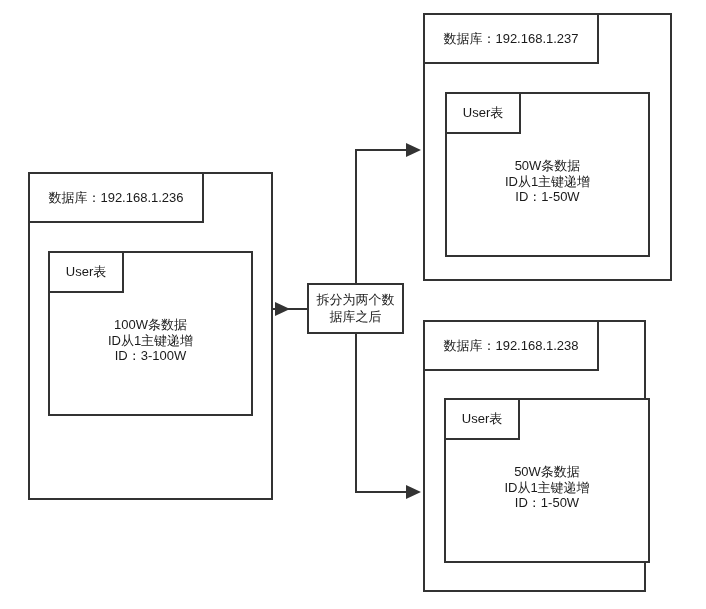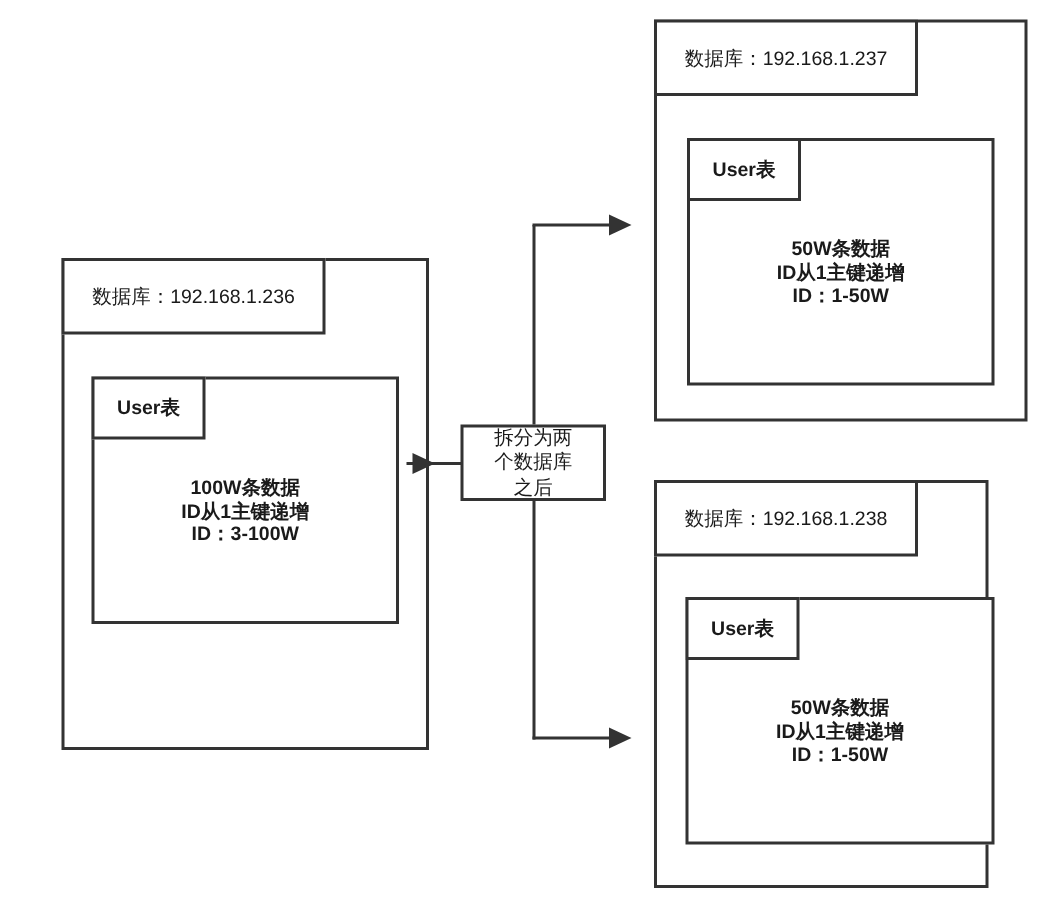--- a/index.html
+++ b/index.html
@@ -18,21 +18,20 @@
     position:relative;
     width:706px;
     height:609px;
     background:var(--bg);
     overflow:hidden;
   }
   .box{
     position:absolute;
     border:2px solid var(--stroke);
     background:var(--bg);
-    margin-left:13px;
   }
   
   .db{background:var(--bg);}
   .db-left{left:28px;top:172px;width:245px;height:328px;}
   .db-tr{left:423px;top:13px;width:249px;height:268px;}
   .db-br{left:423px;top:320px;width:223px;height:272px;}
   
   .db-label{
     position:absolute;
     left:-2px;top:-2px;
@@ -45,21 +44,20 @@
   
   .table-box{
     position:absolute;
     border:2px solid var(--stroke);
     background:var(--bg);
     width:205px;height:165px;
     display:flex;flex-direction:column;align-items:center;justify-content:center;
     padding-top:14px;
     text-align:center;
     line-height:1.22;
-    font-weight:bold;
   }
   .db-left .table-box{left:18px;top:77px;}
   .db-tr  .table-box{left:20px;top:77px;}
   .db-br  .table-box{left:19px;top:76px;width:206px;}
   
   .table-tab{
     position:absolute;
     left:-2px;top:-2px;
     width:76px;height:42px;
     border:2px solid var(--stroke);
@@ -70,21 +68,21 @@
   
   .mid-box{
     position:absolute;
     left:307px;top:283px;
     width:97px;height:51px;
     border:2px solid var(--stroke);
     background:var(--bg);
     display:flex;align-items:center;justify-content:center;
     text-align:center;
     line-height:1.25;
-    padding:0 18px;
+    padding:0 5px;
   }
   
   .line{position:absolute;background:var(--stroke);}
   .line-left-mid{left:271px;top:308px;width:37px;height:2px;}
   .line-v-up{left:355px;top:150px;width:2px;height:133px;}
   .line-h-top{left:355px;top:149px;width:53px;height:2px;}
   .line-v-down{left:355px;top:333px;width:2px;height:160px;}
   .line-h-bot{left:355px;top:491px;width:53px;height:2px;}
   
   .arrow-r{

